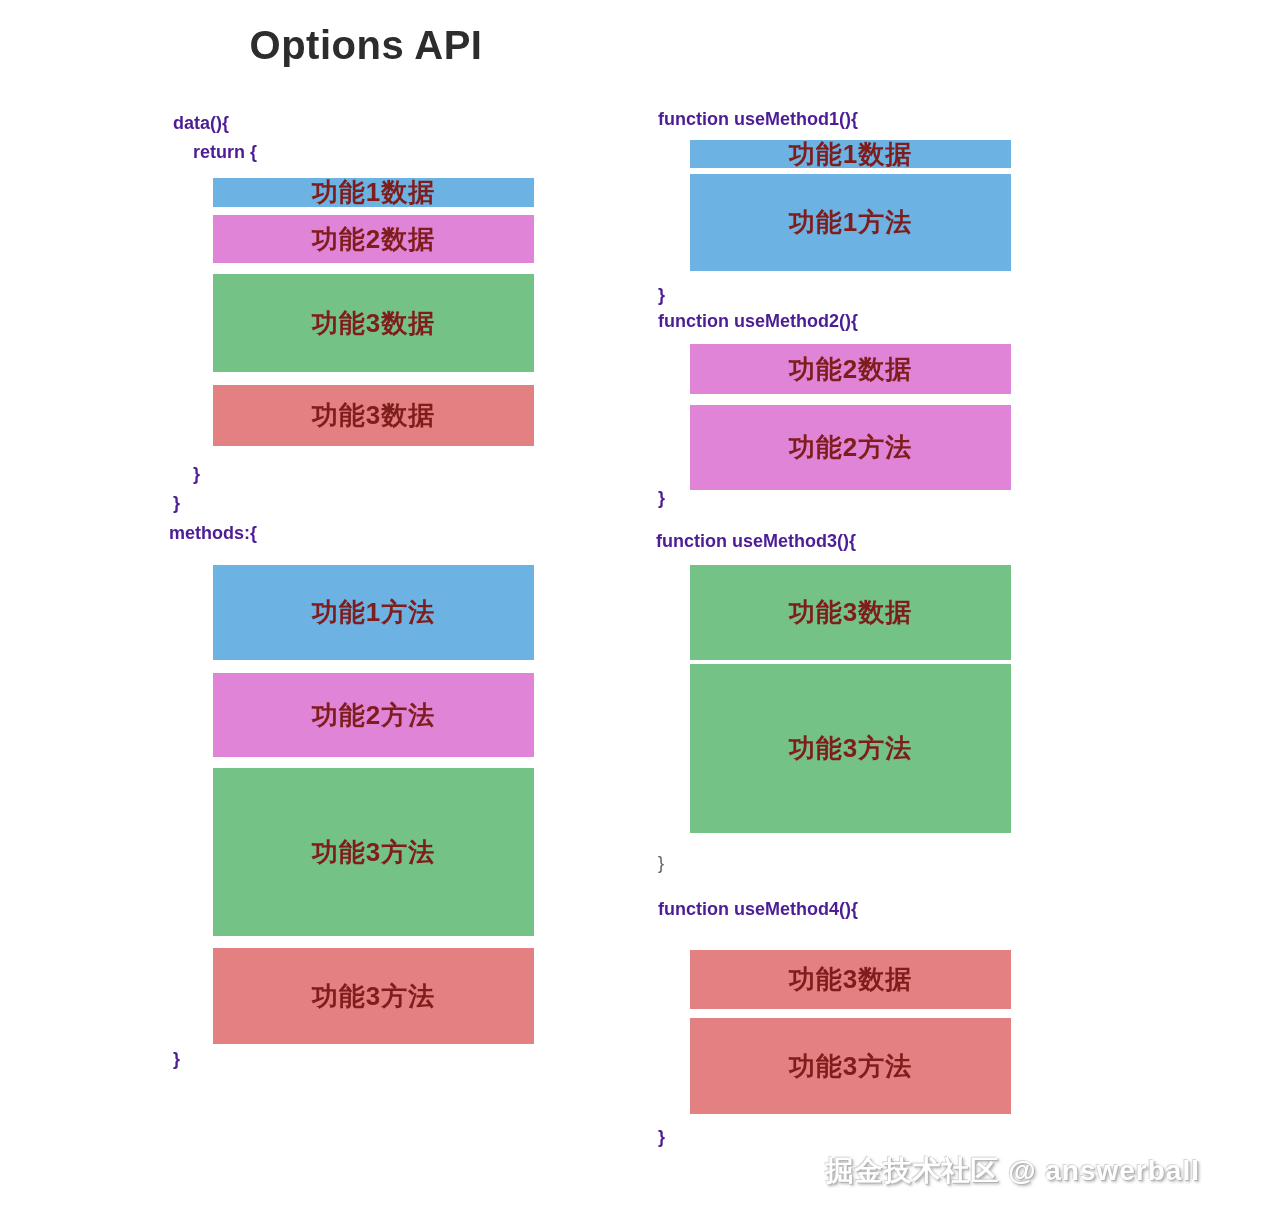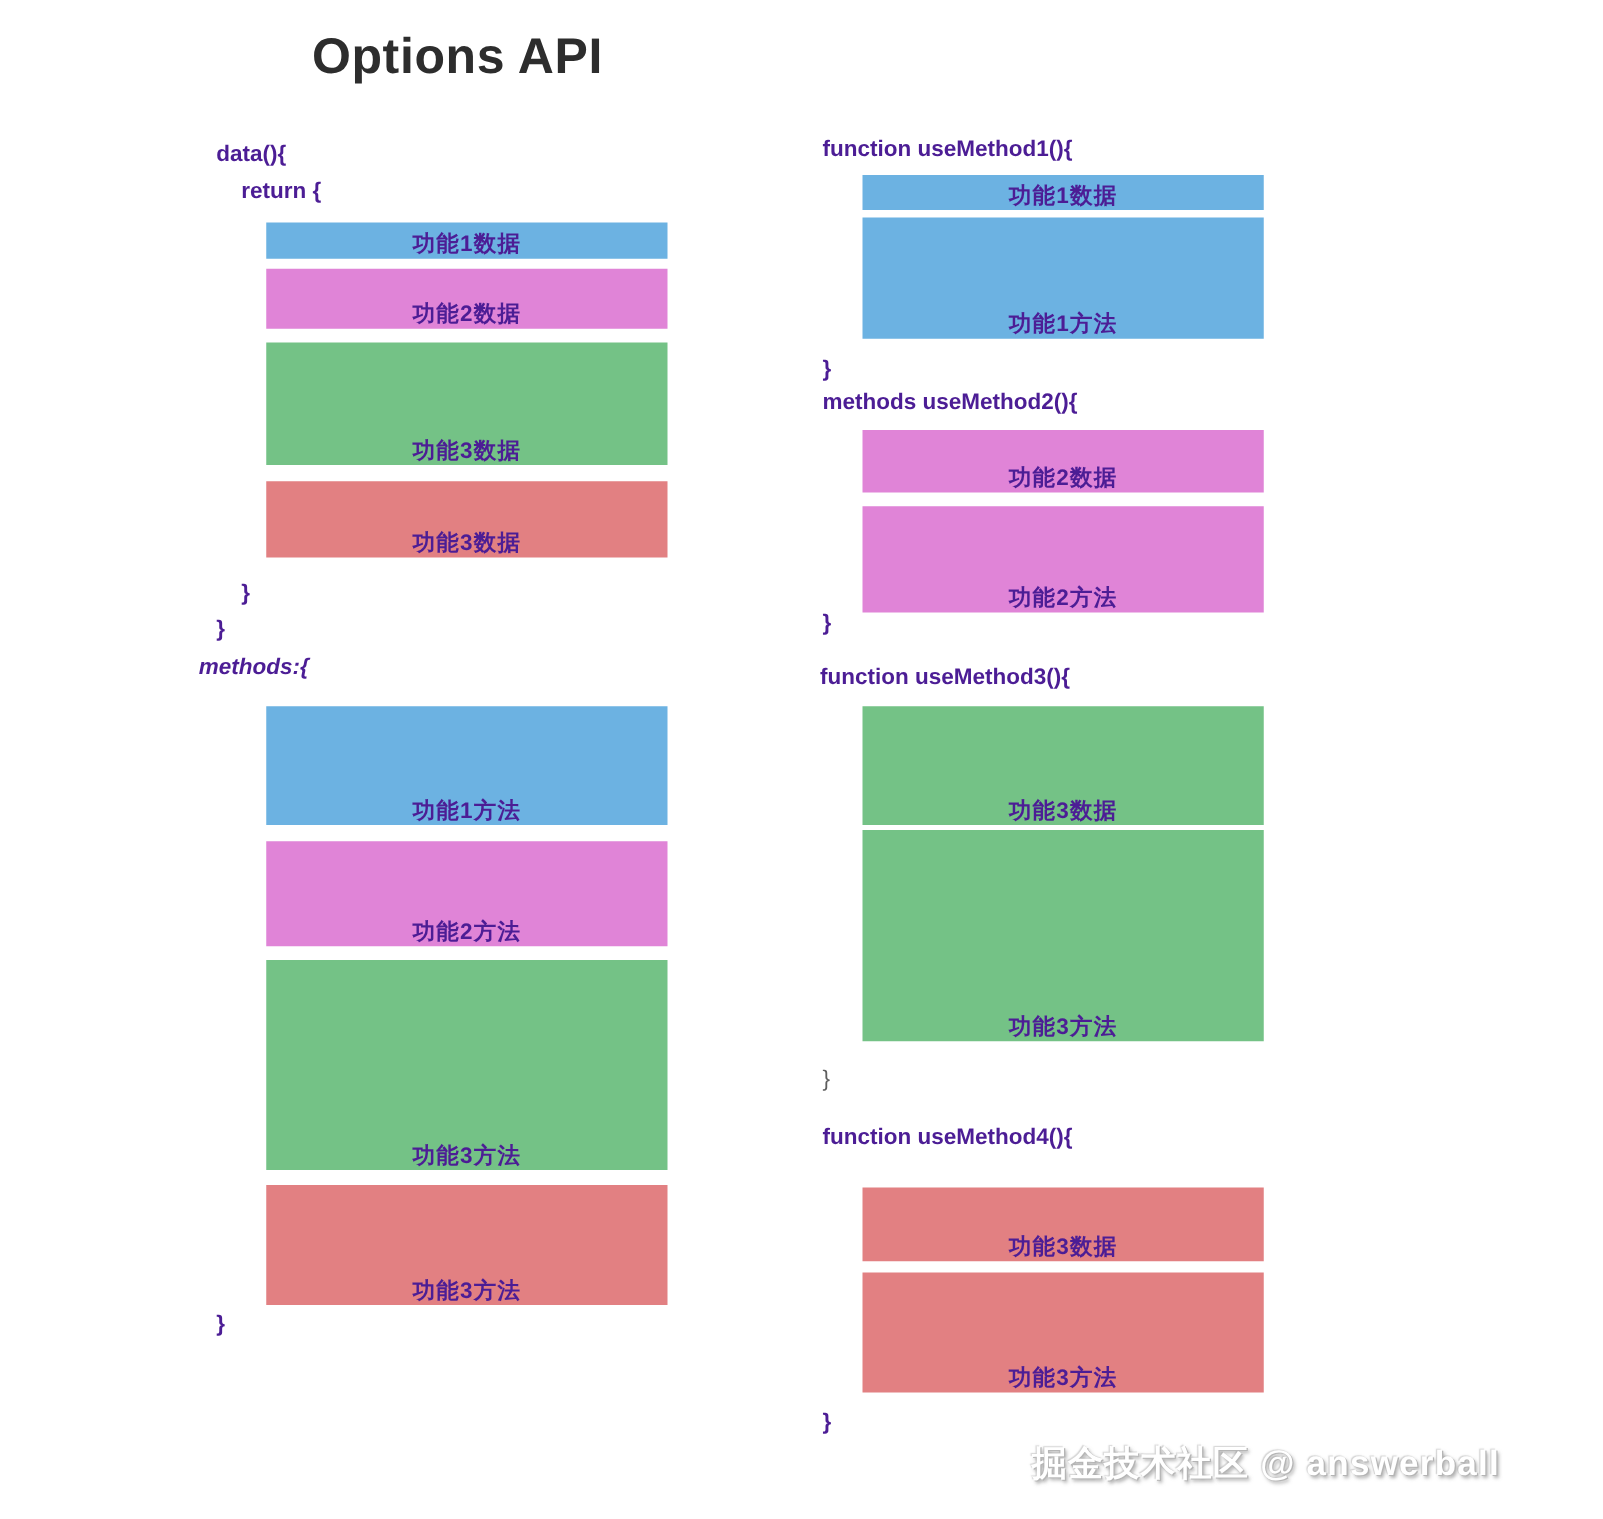--- a/index.html
+++ b/index.html
@@ -29,24 +29,24 @@
     line-height: 22px;
     white-space: pre;
   }
   .code-line.light {
     color: #5e5e5e;
     font-weight: normal;
   }
   .box {
     position: absolute;
     display: flex;
-    align-items: flex-end;
+    align-items: center;
     justify-content: center;
-    color: #4c1d95;
-    font-size: 18px;
+    color: #7f1d1d;
+    font-size: 26px;
     font-weight: bold;
     letter-spacing: 1px;
   }
   .watermark {
     position: absolute;
     right: 28px;
     top: 1152px;
     font-size: 28px;
     font-weight: bold;
     color: #ffffff;
@@ -76,21 +76,21 @@
   </div>
   <div class="box" style="left: 213px; top: 274px; width: 321px; height: 98px; background: rgb(116, 194, 134);">
     <span>功能3数据</span>
   </div>
   <div class="box" style="left: 213px; top: 385px; width: 321px; height: 61px; background: rgb(226, 128, 130);">
     <span>功能3数据</span>
   </div>
 
   <div class="code-line" style="left:193px; top:463px;">}</div>
   <div class="code-line" style="left:173px; top:492px;">}</div>
-  <div class="code-line" style="left:159px; top:522px;font-style:italic;">methods:{</div>
+  <div class="code-line" style="left:169px; top:522px;">methods:{</div>
 
   <div class="box" style="left: 213px; top: 565px; width: 321px; height: 95px; background: rgb(108, 178, 226);">
     <span>功能1方法</span>
   </div>
   <div class="box" style="left: 213px; top: 673px; width: 321px; height: 84px; background: rgb(224, 132, 215);">
     <span>功能2方法</span>
   </div>
   <div class="box" style="left: 213px; top: 768px; width: 321px; height: 168px; background: rgb(116, 194, 134);">
     <span>功能3方法</span>
   </div>
@@ -103,21 +103,21 @@
 
   <div class="code-line" style="left:658px; top:108px;">function useMethod1(){</div>
   <div class="box" style="left: 690px; top: 140px; width: 321px; height: 28px; background: rgb(108, 178, 226);">
     <span>功能1数据</span>
   </div>
   <div class="box" style="left: 690px; top: 174px; width: 321px; height: 97px; background: rgb(108, 178, 226);">
     <span>功能1方法</span>
   </div>
   <div class="code-line" style="left:658px; top:284px;">}</div>
 
-  <div class="code-line" style="left:658px; top:310px;">methods useMethod2(){</div>
+  <div class="code-line" style="left:658px; top:310px;">function useMethod2(){</div>
   <div class="box" style="left: 690px; top: 344px; width: 321px; height: 50px; background: rgb(224, 132, 215);">
     <span>功能2数据</span>
   </div>
   <div class="box" style="left: 690px; top: 405px; width: 321px; height: 85px; background: rgb(224, 132, 215);">
     <span>功能2方法</span>
   </div>
   <div class="code-line" style="left:658px; top:487px;">}</div>
 
   <div class="code-line" style="left:656px; top:530px;">function useMethod3(){</div>
   <div class="box" style="left: 690px; top: 565px; width: 321px; height: 95px; background: rgb(116, 194, 134);">

